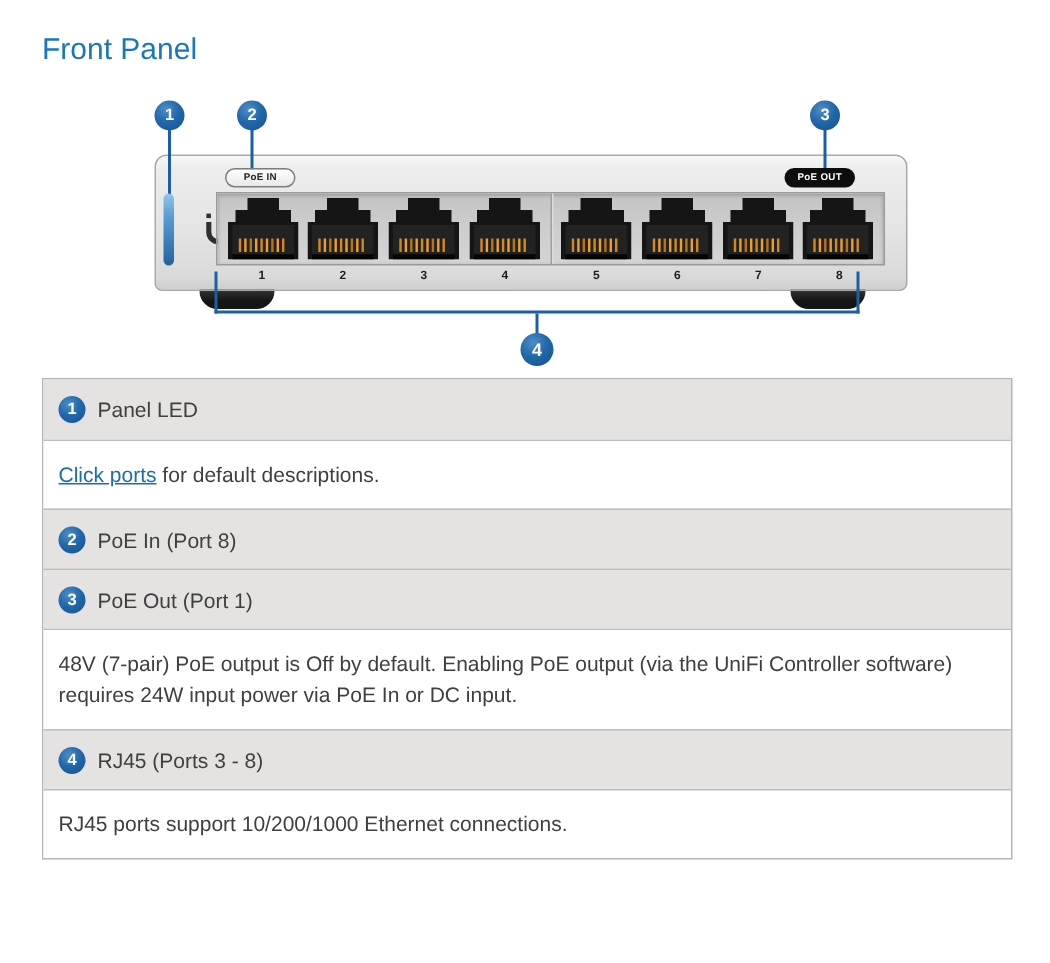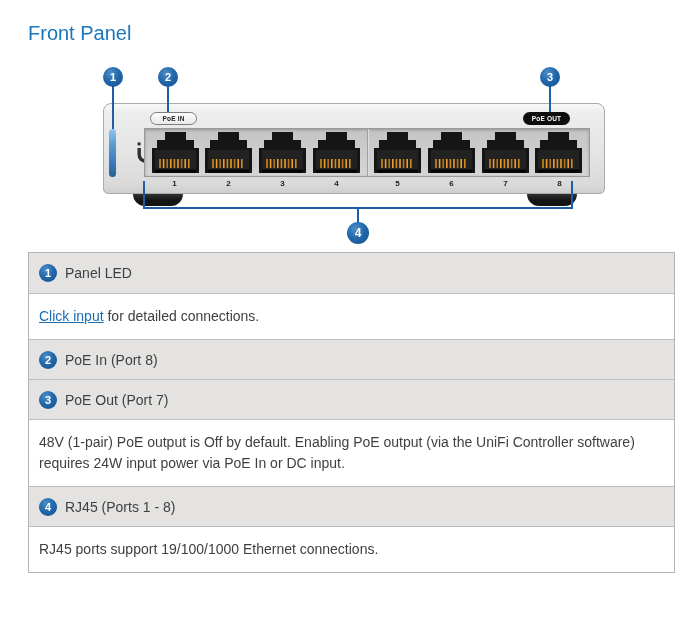--- a/index.html
+++ b/index.html
@@ -181,35 +181,35 @@
   <div class="abs bracket" style="left:143px; top:207px; width:430px; height:2px;"></div>
   <div class="abs bracket" style="left:357px; top:209px; width:2px; height:14px;"></div>
   <div class="abs callout big" style="left:347px; top:222px;">4</div>
 
   <div class="abs desc-table">
     <div class="t-row head">
       <span class="row-circle">1</span>
       <span>Panel LED</span>
     </div>
     <div class="t-row desc">
-      <span class="link">Click input</span><span> for detailed connections.</span>
+      <span class="link">Click ports</span><span> for default descriptions.</span>
     </div>
     <div class="t-row head">
       <span class="row-circle">2</span>
       <span>PoE In (Port 8)</span>
     </div>
     <div class="t-row head">
       <span class="row-circle">3</span>
-      <span>PoE Out (Port 7)</span>
+      <span>PoE Out (Port 1)</span>
     </div>
     <div class="t-row desc">
-      <span>48V (1-pair) PoE output is Off by default. Enabling PoE output (via the UniFi Controller software) requires 24W input power via PoE In or DC input.</span>
+      <span>48V (7-pair) PoE output is Off by default. Enabling PoE output (via the UniFi Controller software) requires 24W input power via PoE In or DC input.</span>
     </div>
     <div class="t-row head">
       <span class="row-circle">4</span>
-      <span>RJ45 (Ports 1 - 8)</span>
+      <span>RJ45 (Ports 3 - 8)</span>
     </div>
     <div class="t-row desc">
-      <span>RJ45 ports support 19/100/1000 Ethernet connections.</span>
+      <span>RJ45 ports support 10/200/1000 Ethernet connections.</span>
     </div>
   </div>
 
 </div>
 
 </body></html>

